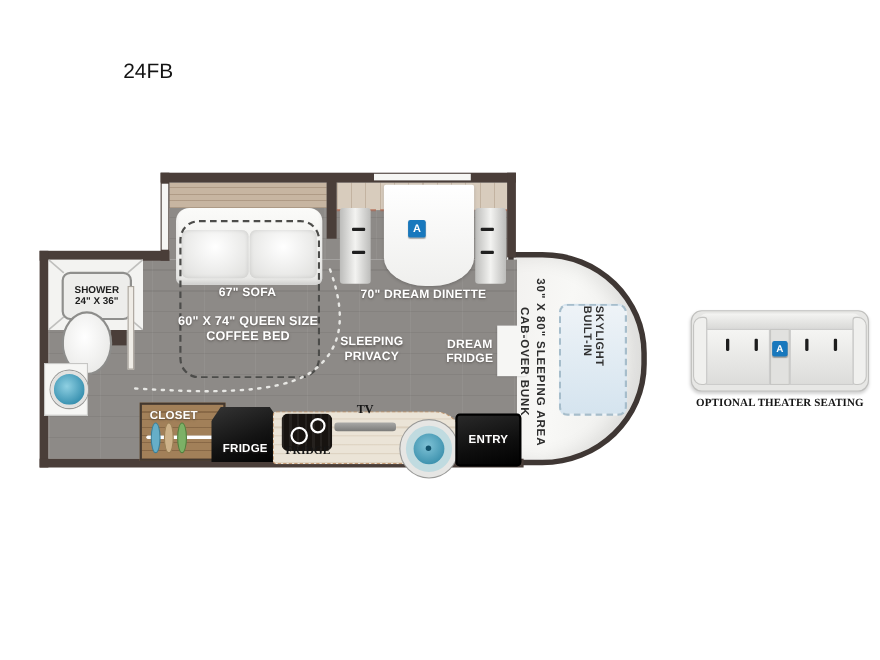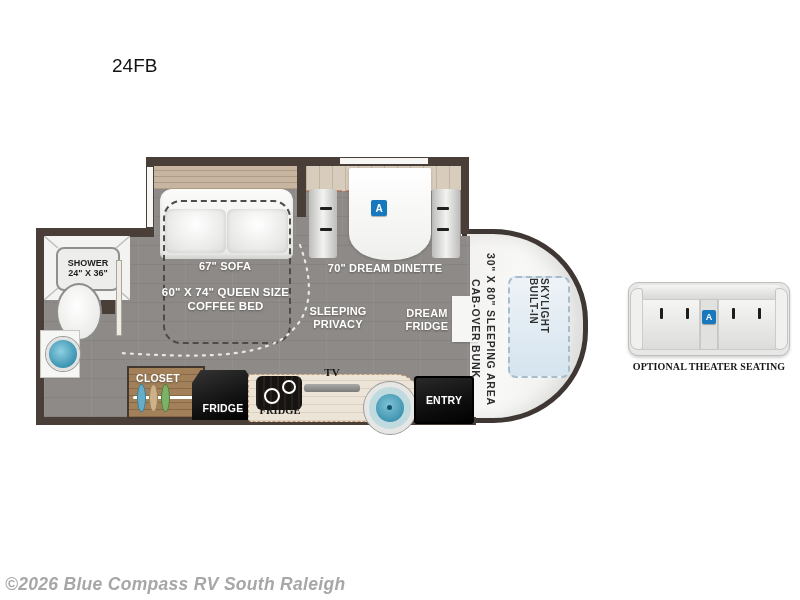--- a/index.html
+++ b/index.html
@@ -244,14 +244,13 @@
     <div class="th-seat" style="left:90px;"></div>
     <div class="th-console"></div>
     <div class="badge" style="left:74px;top:28px;width:14px;height:14px;font-size:9px;">A</div>
     <div class="th-mark" style="left:32px;"></div>
     <div class="th-mark" style="left:58px;"></div>
     <div class="th-mark" style="left:104px;"></div>
     <div class="th-mark" style="left:130px;"></div>
   </div>
   <div class="lbl-dark" style="left:618px;top:361px;width:182px;font-size:10px;letter-spacing:0.1px;">OPTIONAL THEATER SEATING</div>
 
-  <div class="copyright">©2026 Blue Compass RV South Raleigh</div>
 </div>
 
 </body></html>

